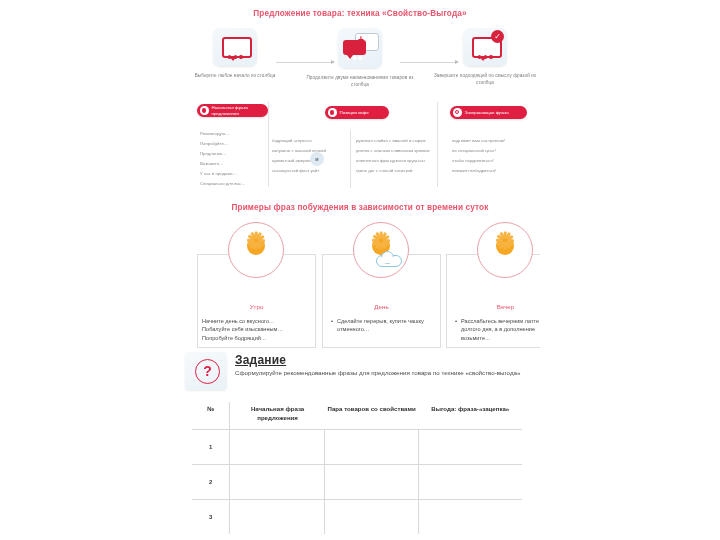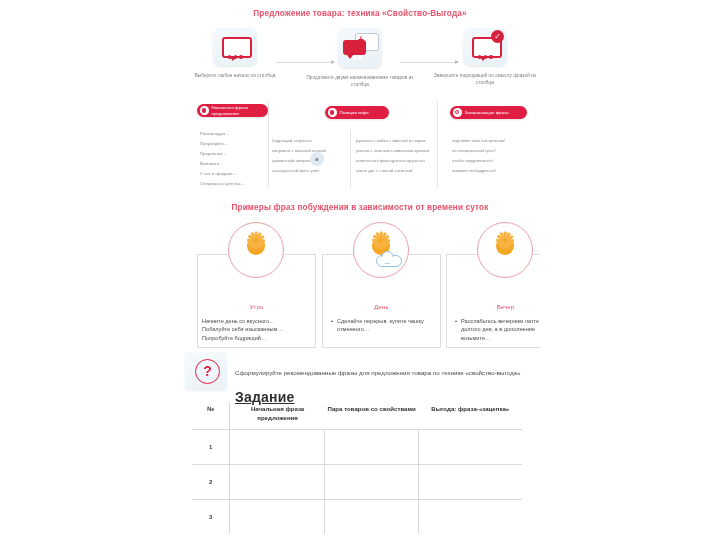--- a/index.html
+++ b/index.html
@@ -164,22 +164,22 @@
   }
   .task-icon .q-ring{
     position:absolute;left:10px;top:7px;width:23px;height:23px;border-radius:50%;
     border:1.6px solid #e01e42;
   }
   .task-icon .q-mark{
     position:absolute;left:0;top:0;width:23px;height:23px;line-height:23px;text-align:center;
     color:#e01e42;font-size:14px;font-weight:bold;
   }
   .task-title{
-    position:absolute;left:50px;top:1px;font-size:14px;font-weight:bold;color:#2f2f2f;
-    text-decoration:underline;letter-spacing:.2px;margin-top:36px;
+    position:absolute;left:50px;top:1px;font-size:12px;font-weight:bold;color:#2f2f2f;
+    text-decoration:underline;letter-spacing:.2px;
   }
   .task-text{
     position:absolute;left:50px;top:16px;width:292px;font-size:6.2px;line-height:1.65;color:#4a4a4a;
   }
 
   
   .tbl{position:absolute;left:192px;top:402px;width:330px;}
   table{border-collapse:collapse;width:330px;font-size:6px;color:#2f2f2f;}
   th{
     font-size:6.1px;font-weight:bold;padding:3px 2px 6px;text-align:center;line-height:1.45;

